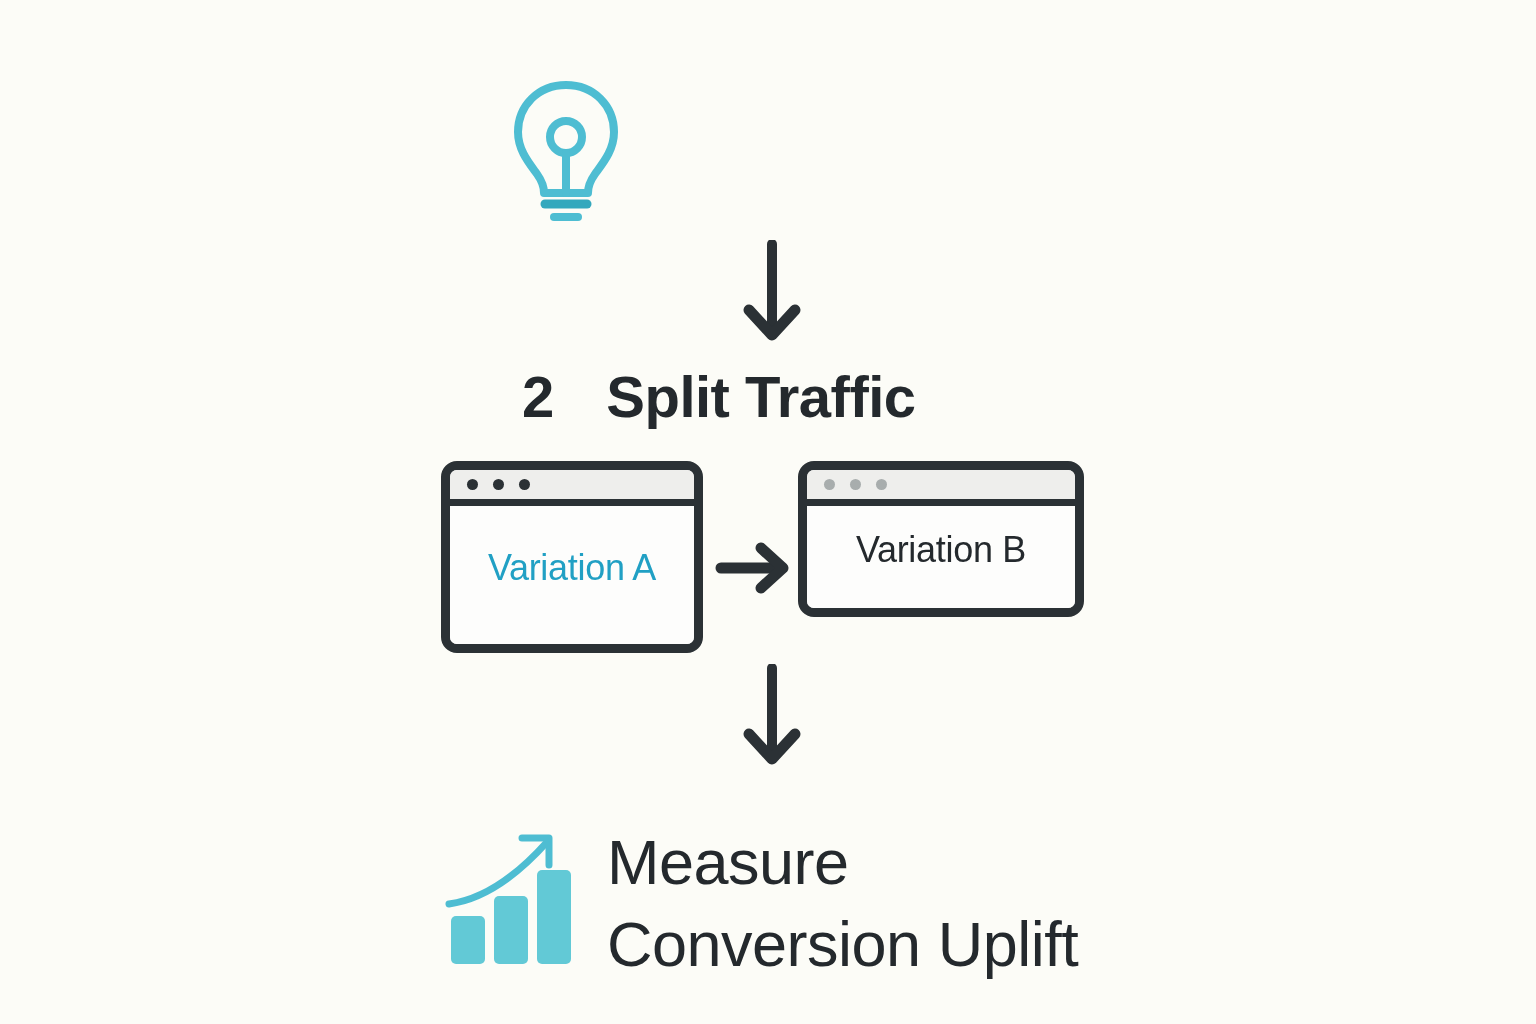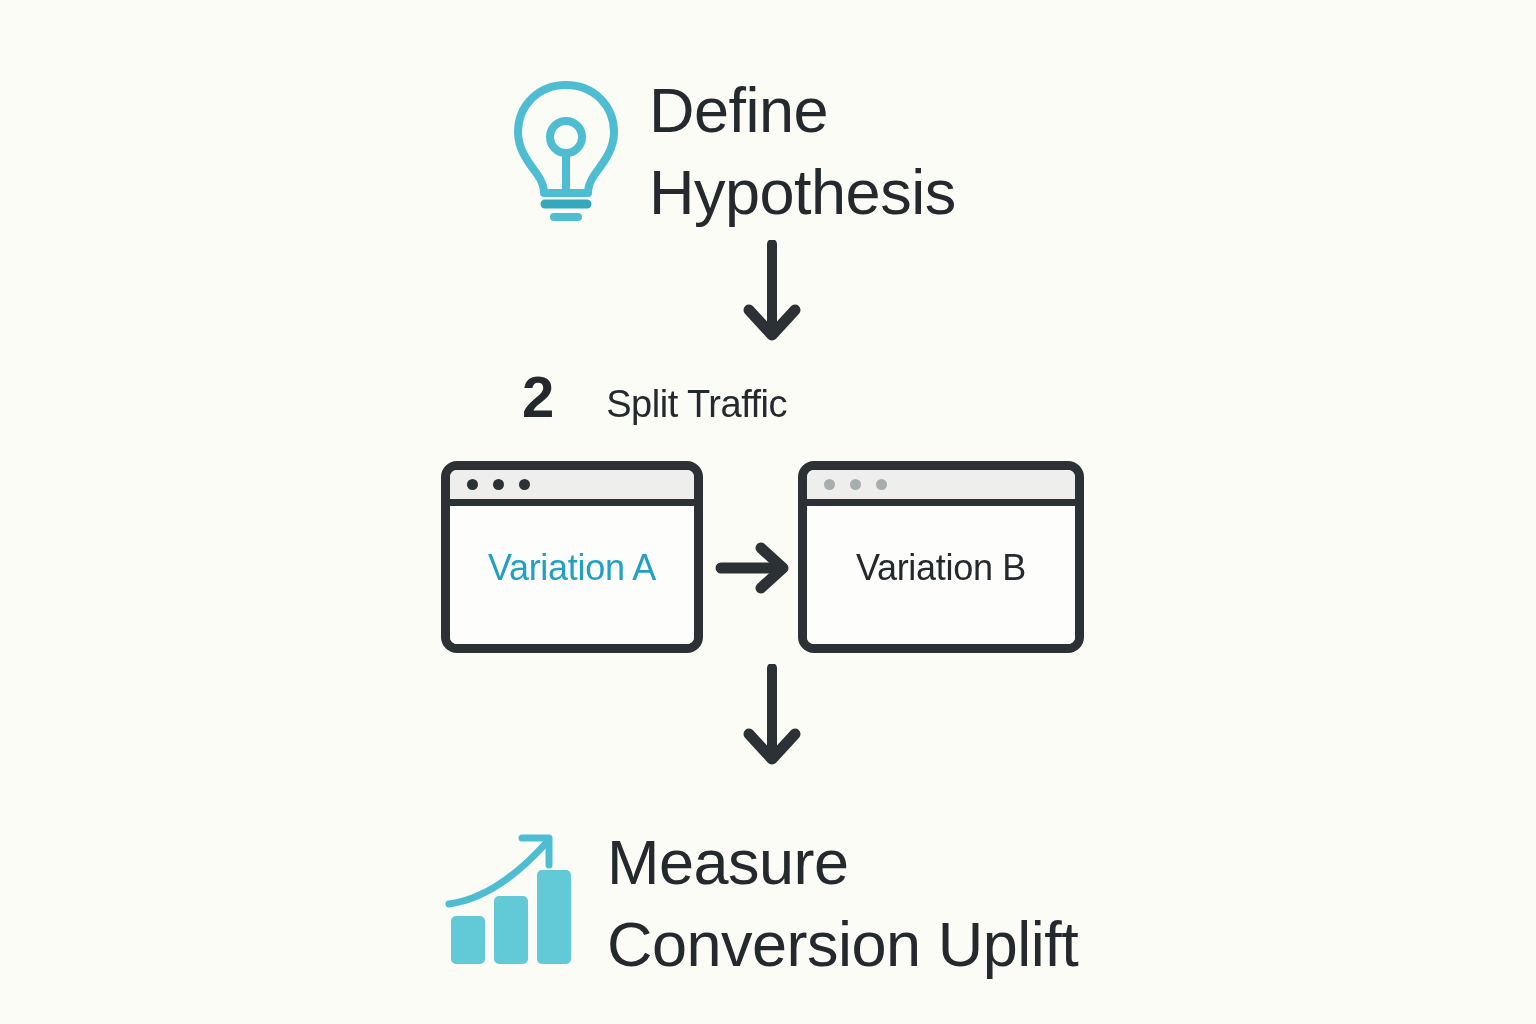--- a/index.html
+++ b/index.html
@@ -72,38 +72,38 @@
     align-items: baseline;
     gap: 52px;
     color: #24292d;
   }
   #step2-number {
     font-size: 58px;
     font-weight: bold;
     letter-spacing: 0px;
   }
   #step2-label {
-    font-size: 38px;
-    font-weight: 400;
+    font-size: 58px;
+    font-weight: 700;
     letter-spacing: -0.5px;
   }
 
   
   .browser-window {
     position: absolute;
     box-sizing: border-box;
     border: 9px solid #2b3135;
     border-radius: 16px;
     background: #fdfdfc;
     overflow: hidden;
     display: flex;
     flex-direction: column;
   }
   #window-a { left: 441px; top: 461px; width: 262px; height: 192px; }
-  #window-b { left: 798px; top: 461px; width: 286px; height: 192px; }
+  #window-b { left: 798px; top: 461px; width: 286px; height: 156px; }
 
   .title-bar {
     height: 36px;
     flex: 0 0 auto;
     background: #eeeeec;
     border-bottom: 7px solid #2b3135;
     display: flex;
     align-items: center;
     padding-left: 17px;
     gap: 15px;
@@ -174,22 +174,20 @@
                C 98 87, 109 74, 109 56
                C 109 30, 89 9, 61 9 Z" fill="none" stroke="#4ebdd2" stroke-width="8" stroke-linecap="round" stroke-linejoin="round"></path>
 
       <circle cx="61" cy="61" r="16" fill="none" stroke="#4ebdd2" stroke-width="8"></circle>
 
       <line x1="61" y1="77" x2="61" y2="117" stroke="#4ebdd2" stroke-width="8" stroke-linecap="round"></line>
 
       <line x1="40" y1="128" x2="82" y2="128" stroke="#34a8bd" stroke-width="9" stroke-linecap="round"></line>
       <line x1="49" y1="141" x2="73" y2="141" stroke="#4ebdd2" stroke-width="8" stroke-linecap="round"></line>
     </svg>
-    <div id="step1-label">Define
-Hypothesis</div>
   </div>
 
   <svg class="down-arrow" id="arrow-1" viewBox="0 0 60 104">
     <line x1="30" y1="4" x2="30" y2="88" stroke="#2b3135" stroke-width="10" stroke-linecap="round"></line>
     <polyline points="7,70 30,95 53,70" fill="none" stroke="#2b3135" stroke-width="11" stroke-linecap="round" stroke-linejoin="round"></polyline>
   </svg>
 
   <div id="step2-heading">
     <span id="step2-number">2</span>
     <span id="step2-label">Split Traffic</span>

